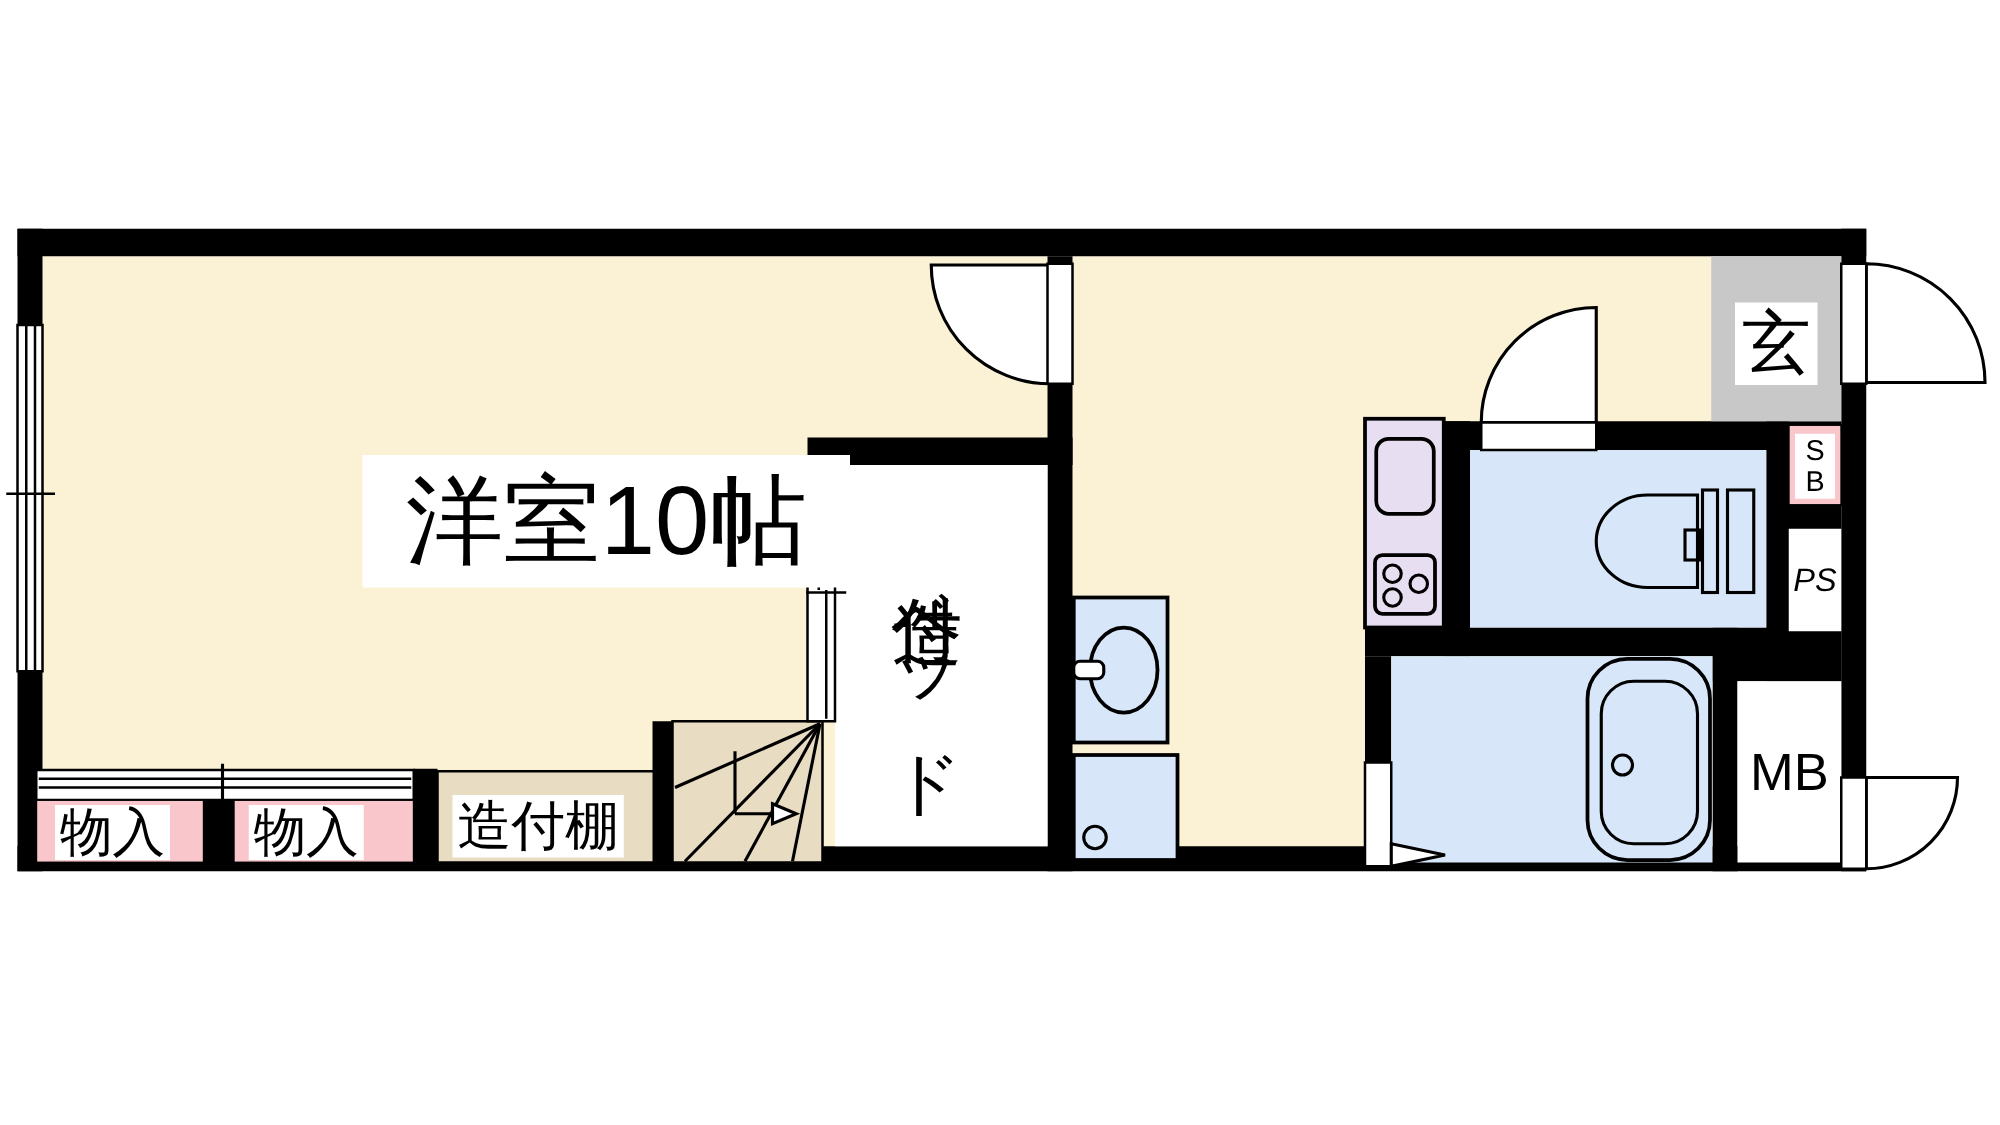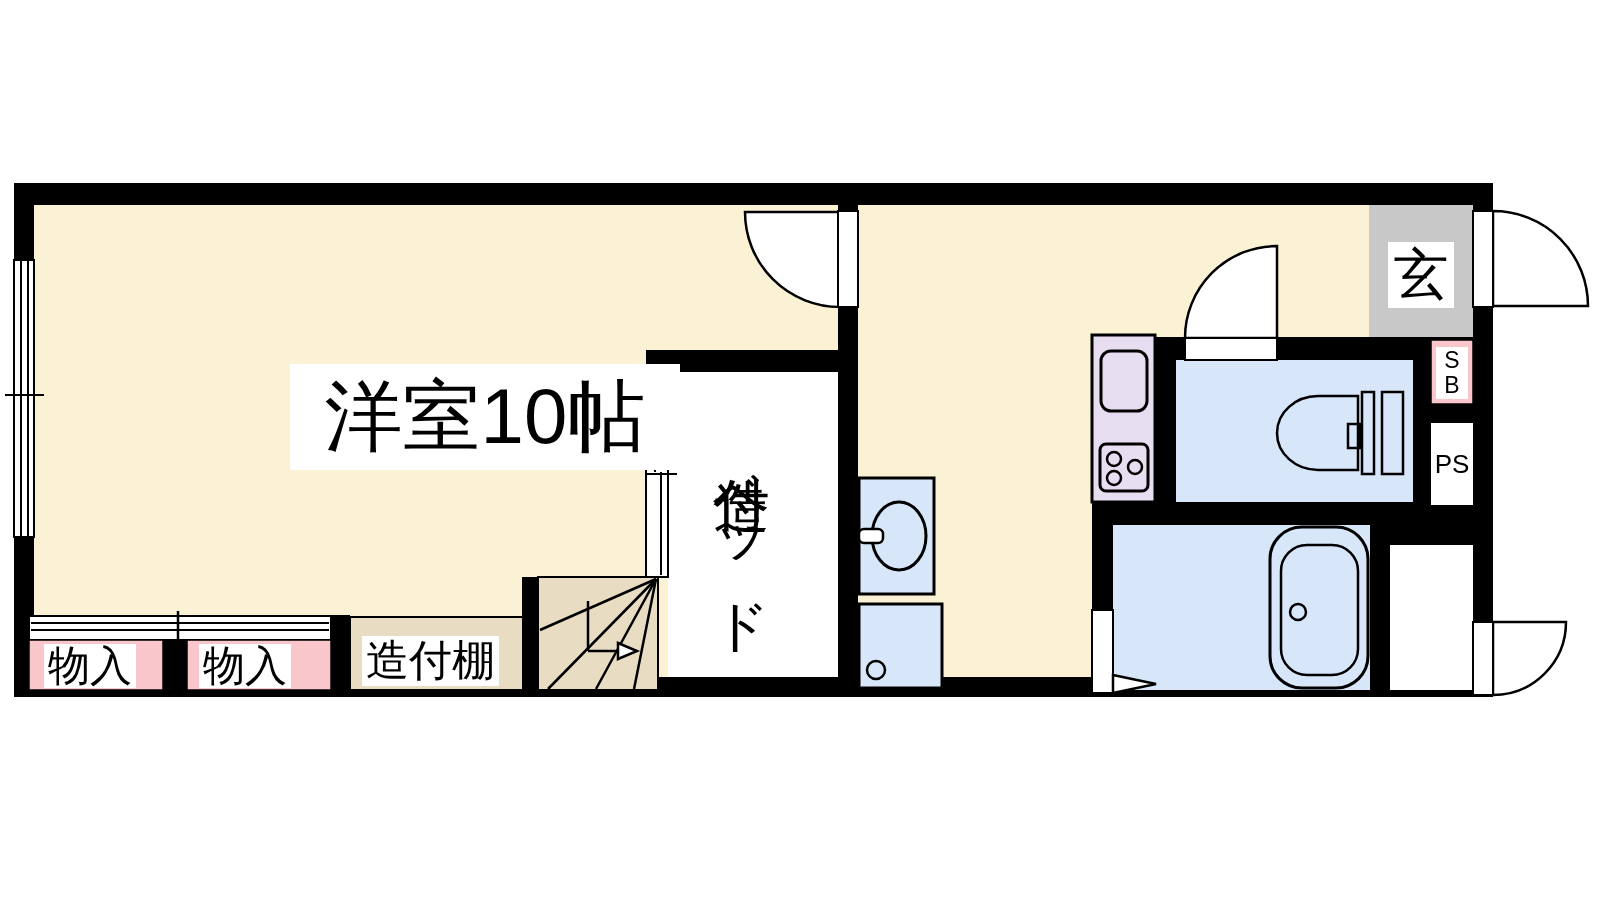--- a/index.html
+++ b/index.html
@@ -41,21 +41,21 @@
   #bed-label{
     left:706px;top:376px;width:72px;height:308px;font-size:56px;
     writing-mode:vertical-rl;text-orientation:mixed;background:transparent;
     display:block;text-align:center;line-height:72px;
   }
   #storage1-label{left:44px;top:644px;height:44px;font-size:42px;padding:0 4px;}
   #storage2-label{left:199px;top:644px;height:44px;font-size:42px;padding:0 4px;}
   #shelf-label{left:362px;top:636px;height:50px;font-size:43px;padding:0 4px;}
   #entrance-label{left:1388px;top:242px;width:66px;height:66px;font-size:55px;}
   #sb-label{left:1436px;top:347px;width:32px;height:52px;font-size:23px;line-height:25px;white-space:pre-line;text-align:center;}
-  #ps-label{left:1431px;top:423px;width:42px;height:82px;font-size:26px;background:transparent;}
+  #ps-label{left:1431px;top:423px;width:42px;height:82px;font-size:26px;background:transparent;font-style:italic;}
   #mb-label{left:1390px;top:545px;width:83px;height:145px;font-size:42px;background:transparent;}
 </style>
 </head>
 <body>
 
 <div id="stage">
 
 <svg id="plan-svg" width="1600" height="900" viewBox="0 0 1600 900">
 
   <rect class="cream" x="34" y="205" width="1439" height="474"></rect>
@@ -182,14 +182,15 @@
 
 <div class="lbl" id="main-room-label">洋室10帖</div>
 <div class="lbl" id="bed-label">造付ベッド</div>
 <div class="lbl" id="storage1-label">物入</div>
 <div class="lbl" id="storage2-label">物入</div>
 <div class="lbl" id="shelf-label">造付棚</div>
 <div class="lbl" id="entrance-label">玄</div>
 <div class="lbl" id="sb-label">S
 B</div>
 <div class="lbl transparent" id="ps-label">PS</div>
+<div class="lbl transparent" id="mb-label">MB</div>
 
 </div>
 
 </body></html>

